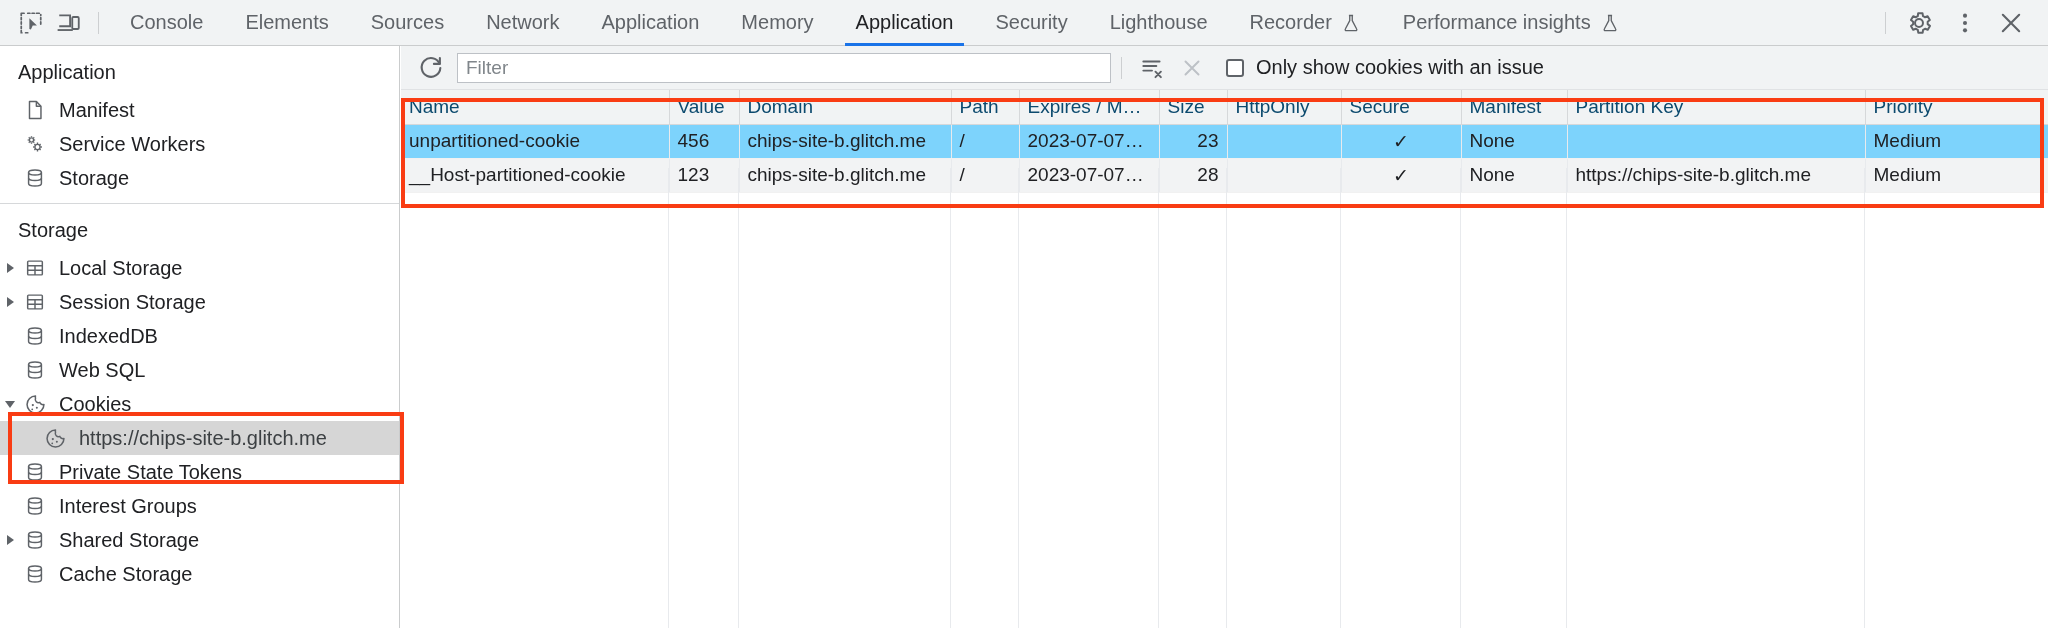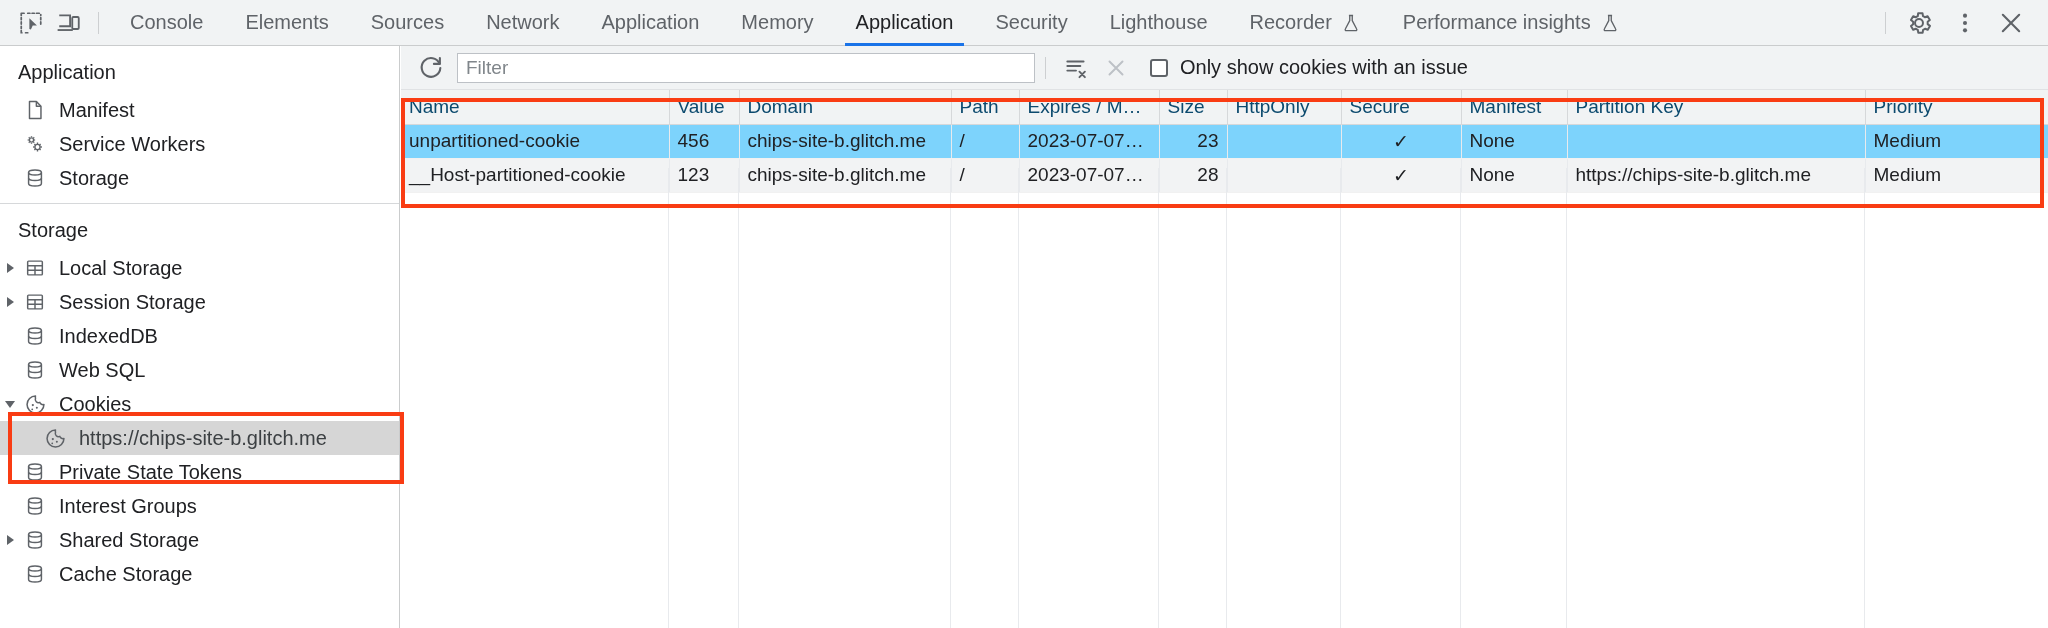--- a/index.html
+++ b/index.html
@@ -106,21 +106,21 @@
     background: #f1f3f4;
     border-bottom: 1px solid #e0e2e4;
     display: flex; align-items: center;
   }
   #refresh-cookies-button {
     width: 44px; height: 34px; margin-left: 8px;
     display: flex; align-items: center; justify-content: center;
     cursor: pointer;
   }
   #cookie-filter-input {
-    width: 578px; height: 30px;
+    width: 654px; height: 30px;
     margin-left: 4px;
     border: 1px solid #bdc1c6;
     background: #ffffff;
     font-size: 19px;
     font-family: "Liberation Sans", sans-serif;
     color: #202124;
     padding: 0 8px;
     outline: none;
   }
   #cookie-filter-input::placeholder { color: #80868b; }

